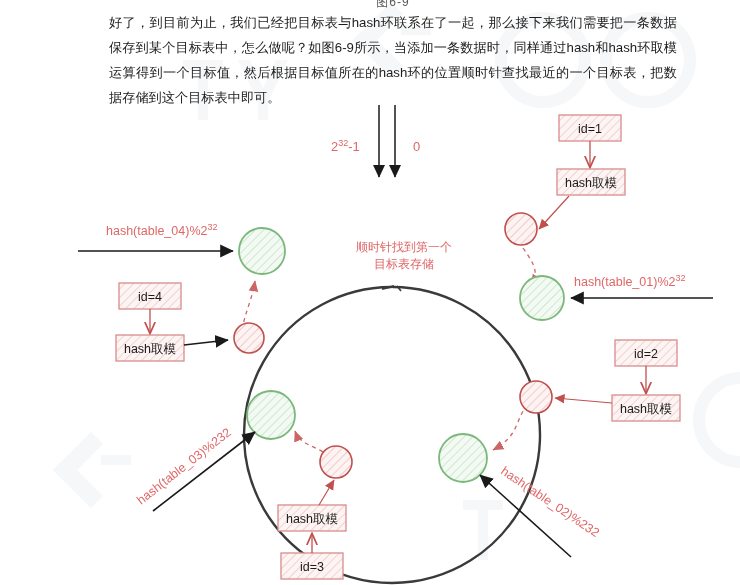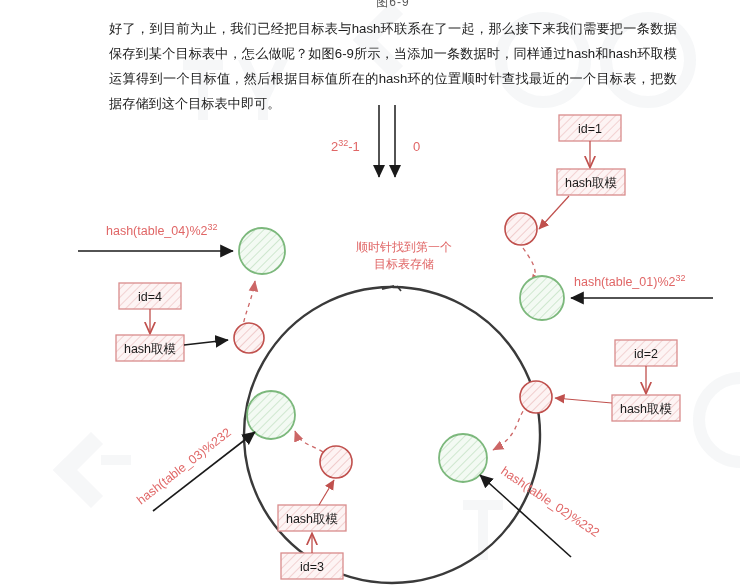--- a/index.html
+++ b/index.html
@@ -19,21 +19,21 @@
 
   
   .fig-caption{
     position:absolute;left:0;top:-6px;width:740px;
     text-align:center;font-size:12px;color:#5a5a5a;
     letter-spacing:1px;
   }
 
   
   .para{
-    position:absolute;left:86px;top:16px;width:568px;
+    position:absolute;left:86px;top:10px;width:568px;
     font-size:13.2px;line-height:25px;color:#1c1c1c;
     text-align:justify;text-justify:inter-ideograph;
     font-family:"Liberation Sans","DejaVu Sans",sans-serif;
   }
 
   
   .diagram{position:absolute;left:0;top:105px;width:740px;height:480px;}
   .diagram svg{display:block;}
 </style>
 </head>

